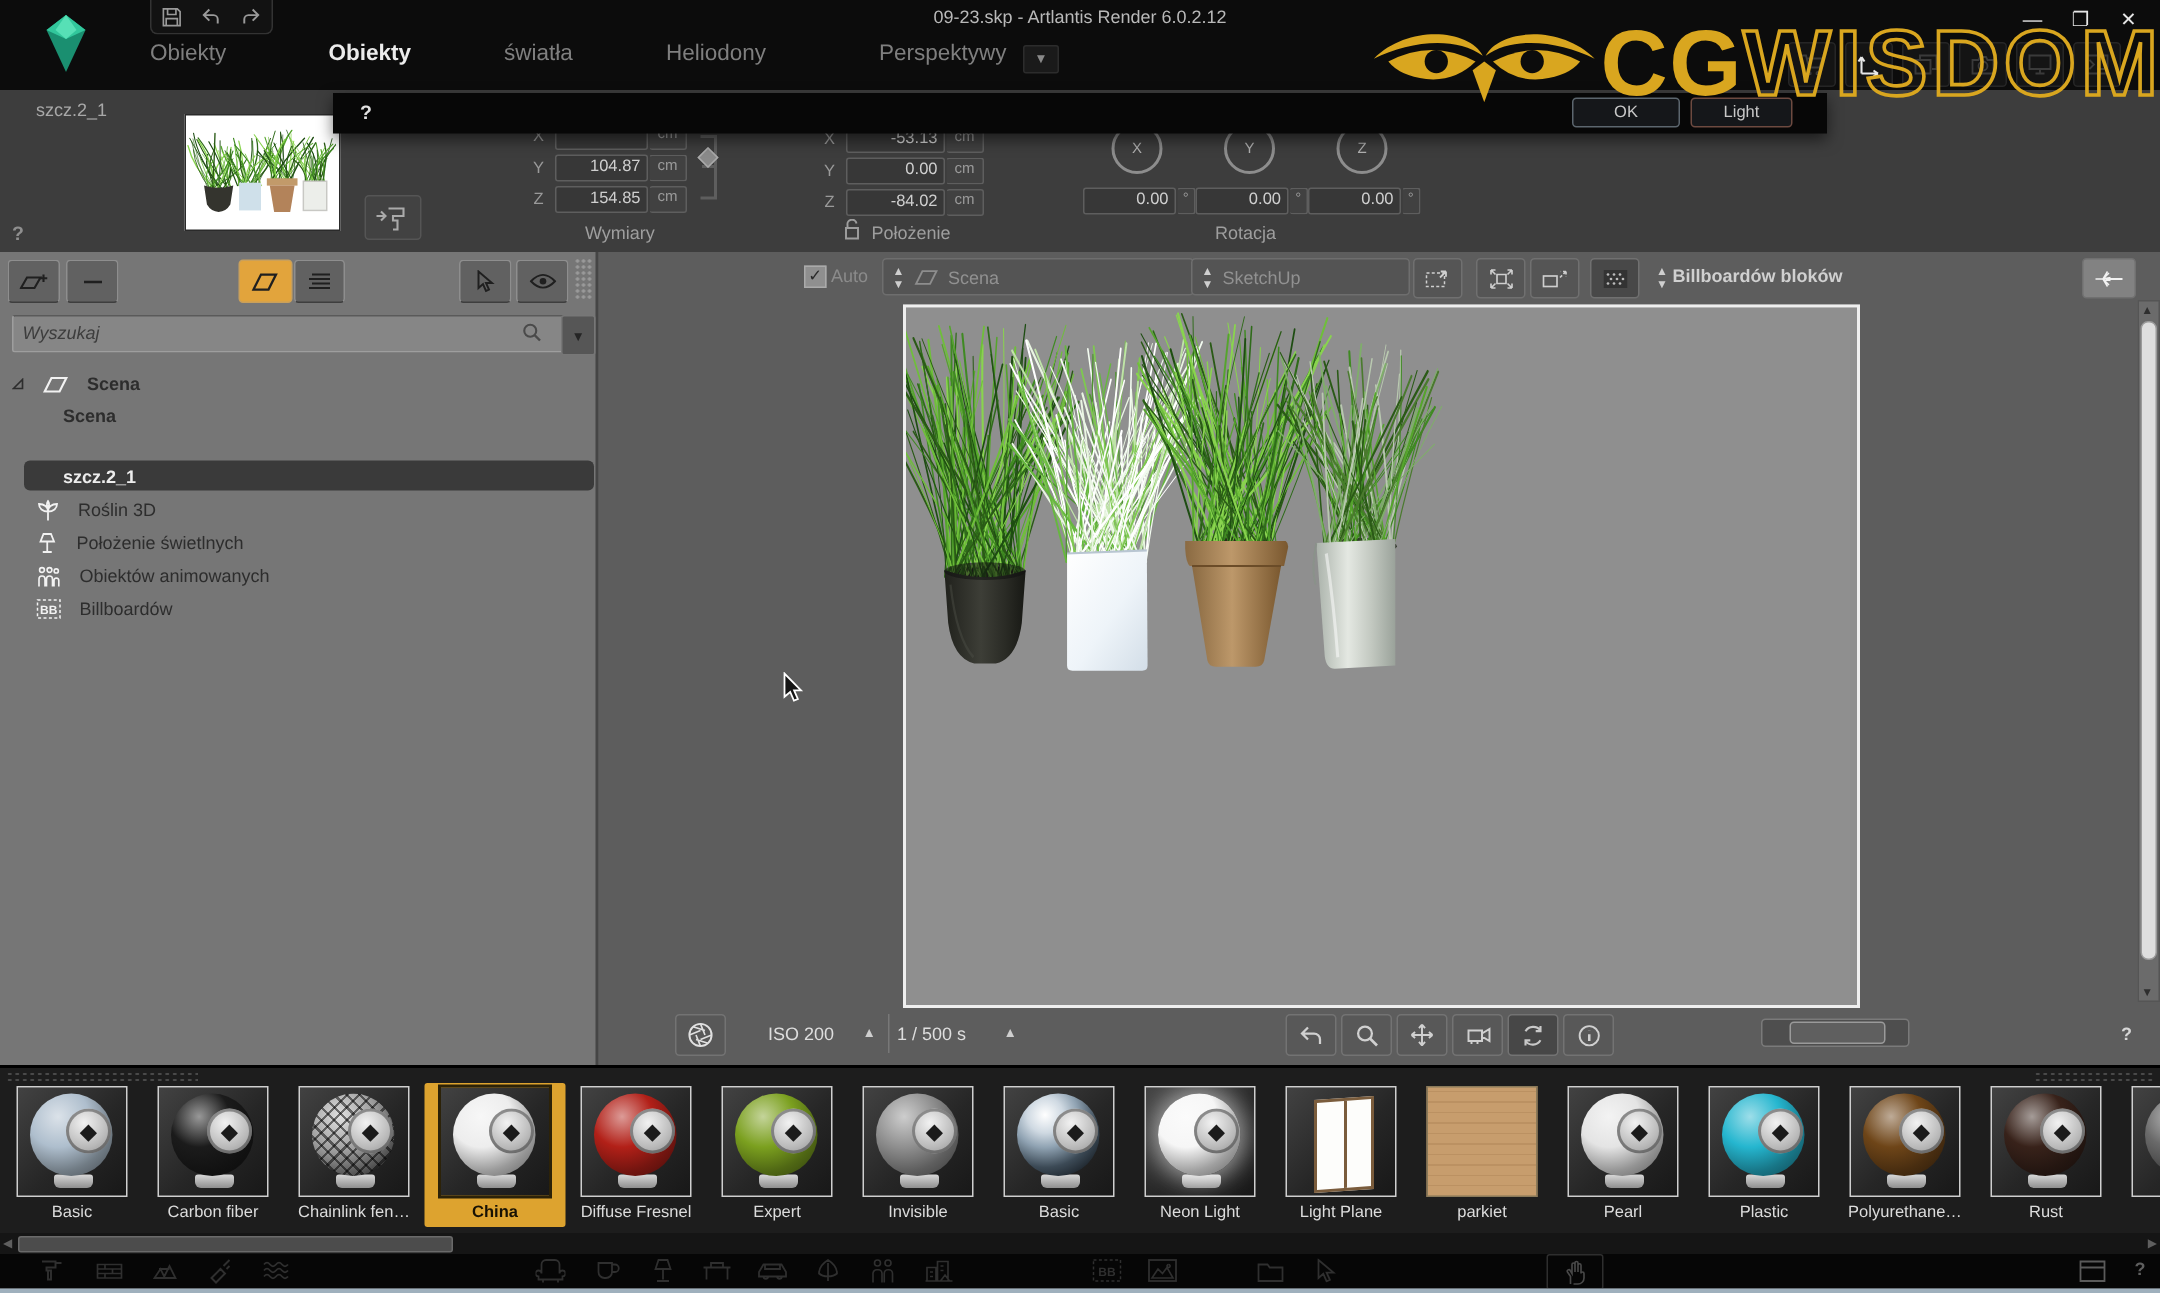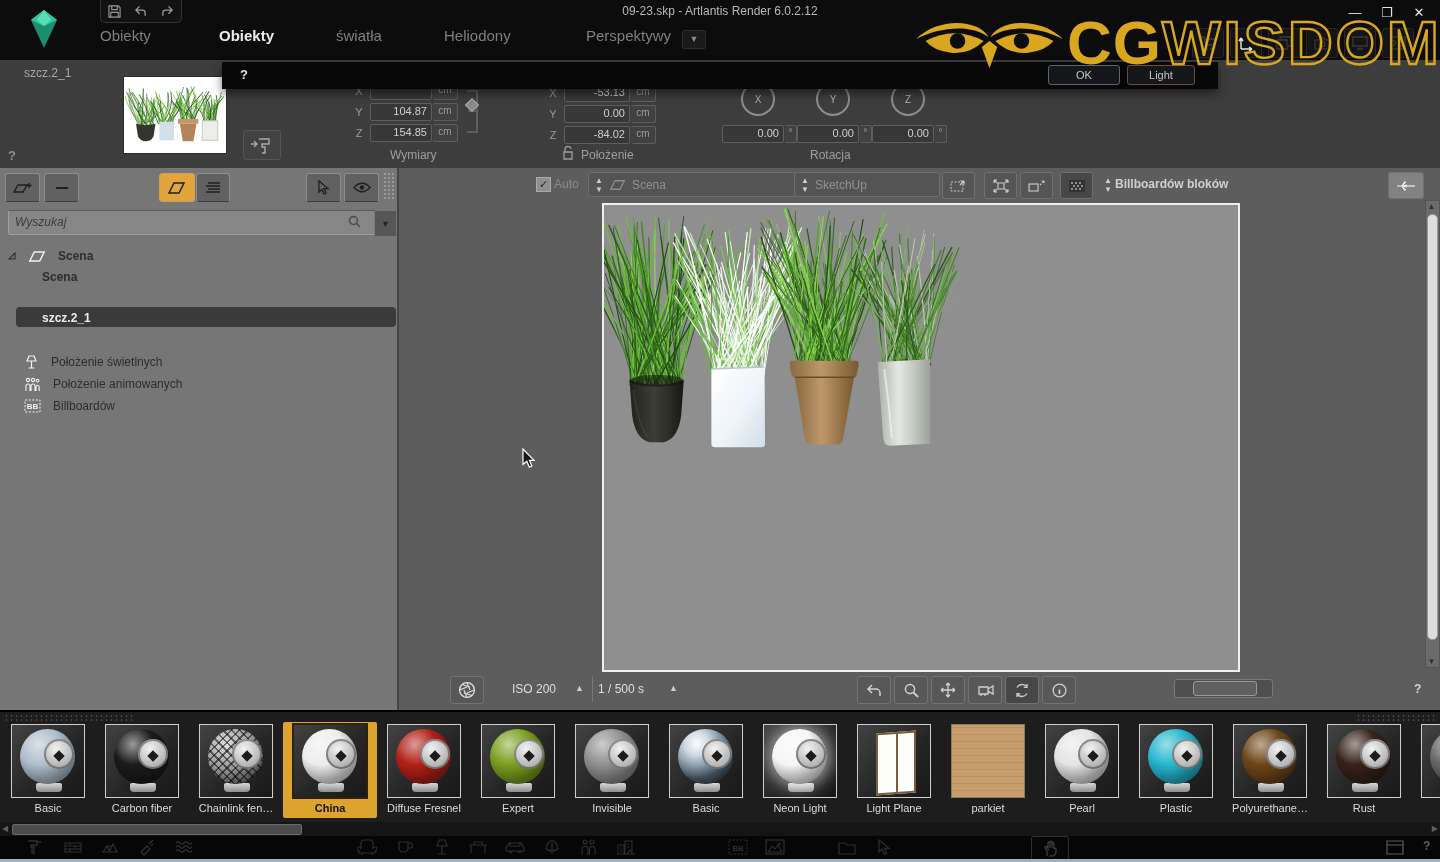--- a/index.html
+++ b/index.html
@@ -482,38 +482,46 @@
         </svg>
       </span>
     <span>Scena</span>
   </div>
   <div class="trow child bold" style="top:99px">
       <span>Scena</span>
     </div>
   <div class="trow child selected" style="top:140px">
       <span>szcz.2_1</span>
     </div>
+  <div class="trow" style="top:162px">
+    <span class="ticon">
+        <svg width="16" height="15" viewBox="0 0 16 15">
+          <path d="M8 14V8 M8 8C4.5 8 2 6 2 3c3.5 0 6 2 6 5z M8 8c3.5 0 6-2 6-5-3.5 0-6 2-6 5z M8 6C7 4 7 2.5 8 1c1 1.5 1 3 0 5z" fill="none" stroke="currentColor" stroke-width="1.2"></path>
+        </svg>
+      </span>
+    <span>Roślin 3D</span>
+  </div>
   <div class="trow" style="top:184px">
     <span class="ticon">
         <svg width="15" height="15" viewBox="0 0 15 15">
           <path d="M5 1h5l2 5H3z M7.5 6v5 M4.5 13h6 M7.5 11v2" fill="none" stroke="currentColor" stroke-width="1.2"></path>
         </svg>
       </span>
     <span>Położenie świetlnych</span>
   </div>
   <div class="trow" style="top:206px">
     <span class="ticon">
         <svg width="17" height="15" viewBox="0 0 17 15">
           <circle cx="4" cy="3" r="1.6" fill="none" stroke="currentColor" stroke-width="1.1"></circle>
           <circle cx="9" cy="3" r="1.6" fill="none" stroke="currentColor" stroke-width="1.1"></circle>
           <circle cx="13.5" cy="3.6" r="1.4" fill="none" stroke="currentColor" stroke-width="1.1"></circle>
           <path d="M2 14V9a2 2 0 0 1 2-2 2 2 0 0 1 2 2v5 M7 14V9a2 2 0 0 1 2-2 2 2 0 0 1 2 2v5 M12 14v-4a1.7 1.7 0 0 1 1.6-1.7A1.7 1.7 0 0 1 15.2 10v4" fill="none" stroke="currentColor" stroke-width="1.1"></path>
         </svg>
       </span>
-    <span>Położenie animowanych</span>
+    <span>Obiektów animowanych</span>
   </div>
   <div class="trow" style="top:228px">
     <span class="ticon">
         <svg width="17" height="14" viewBox="0 0 17 14">
           <rect x="1" y="1" width="15" height="12" fill="none" stroke="currentColor" stroke-width="1" stroke-dasharray="2 1.6"></rect>
           <text x="8.5" y="10" font-size="8" font-weight="bold" fill="currentColor" text-anchor="middle" font-family="Liberation Sans,sans-serif">BB</text>
         </svg>
       </span>
     <span>Billboardów</span>
   </div>

